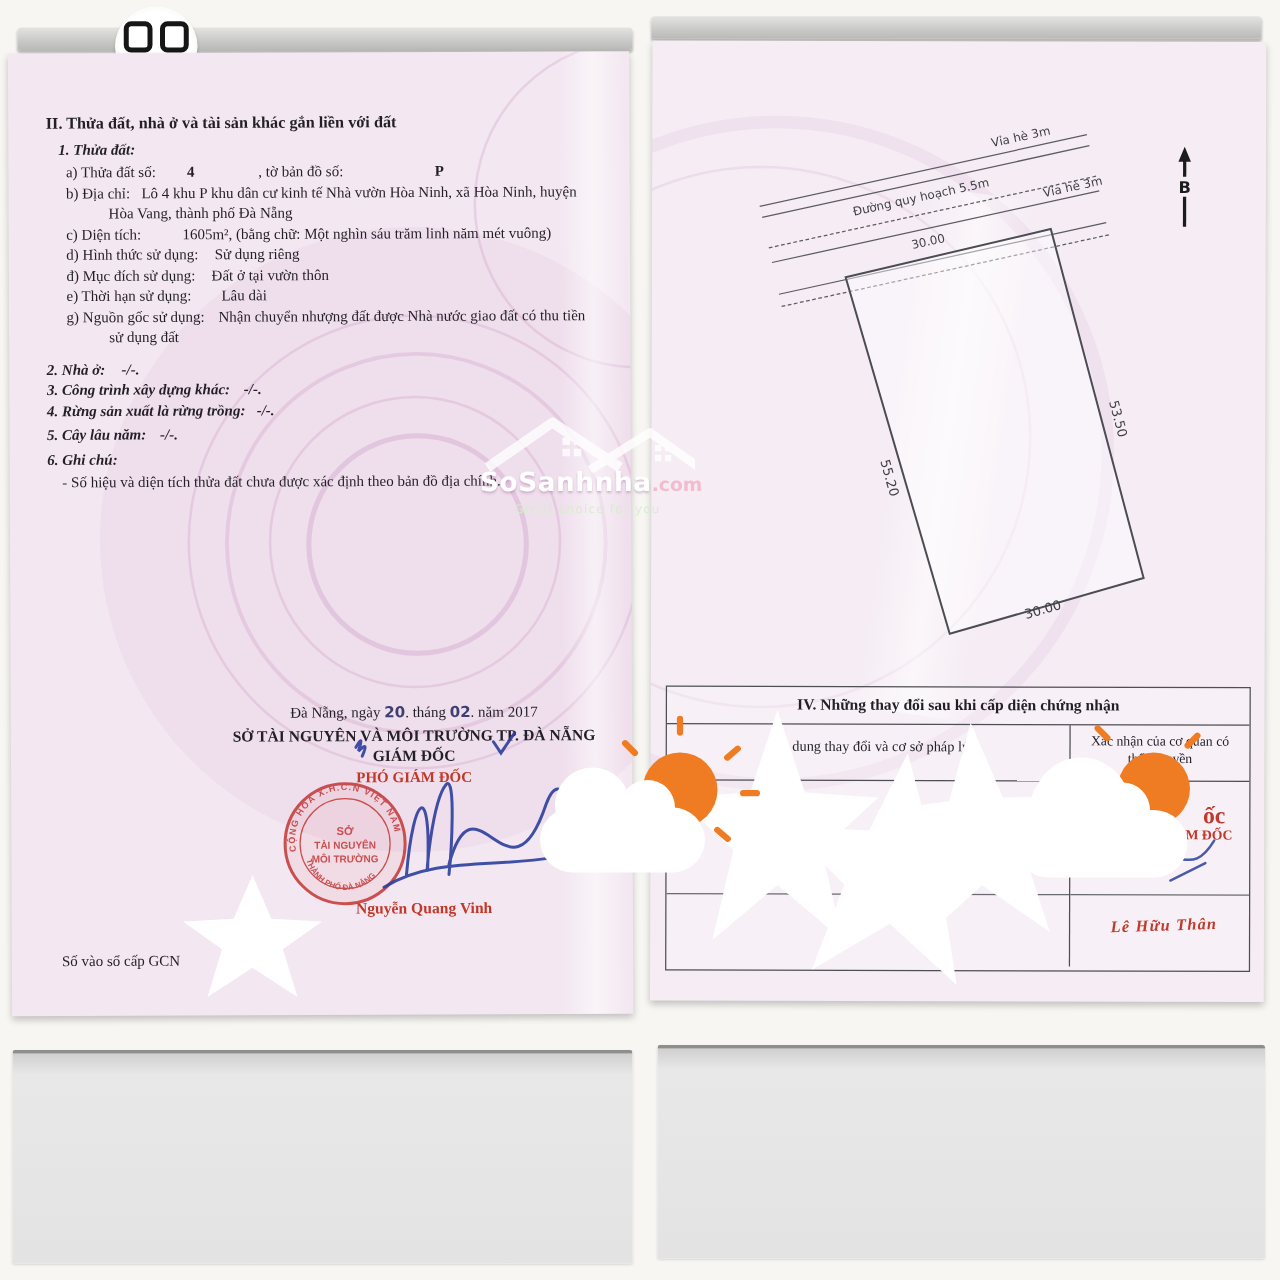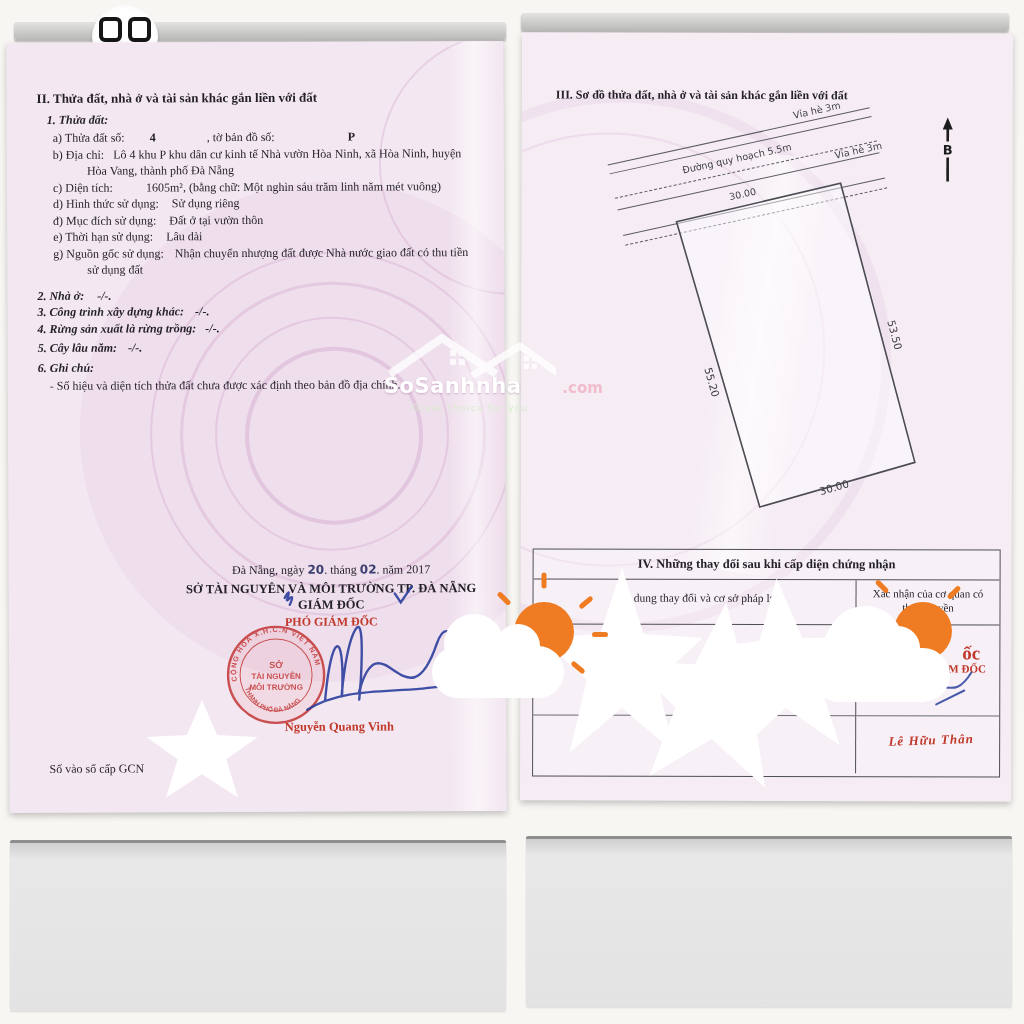--- a/index.html
+++ b/index.html
@@ -50,21 +50,21 @@
   .cloud::before,.cloud::after{content:"";position:absolute;background:#fff;border-radius:50%;}
   .cloud::before{width:60px;height:60px;left:12px;top:-32px;}
   .cloud::after{width:44px;height:44px;left:64px;top:-22px;}
   .puff{position:absolute;background:#fff;border-radius:50%;}
   .sun{position:absolute;border-radius:50%;background:#ef7c23;}
   .ray{position:absolute;width:16px;height:5px;border-radius:3px;background:#ef7c23;}
 
   
   .wm{color:#fff;text-align:center;font-family:"DejaVu Sans",sans-serif;}
   .wm .brand{font-size:21px;font-weight:bold;text-shadow:0 1px 2px rgba(150,90,140,.35);letter-spacing:.5px;}
-  .wm .dom{color:#f2bccd;font-size:15px;font-weight:bold;padding-left:41px;}
+  .wm .dom{color:#f2bccd;font-size:15px;font-weight:bold;}
   .wm .tag{font-size:9.5px;color:#d9eccf;letter-spacing:1px;margin-top:4px;}
 
   
   .panel{background:linear-gradient(#cfd0cf,#e7e8e7 10%,#e2e3e2);border-top:3px solid #8e8e8e;border-radius:2px;
          box-shadow:0 1px 2px rgba(0,0,0,.12);}
 </style>
 </head>
 <body>
 
 <div class="abs rail rail-left"></div>
@@ -106,21 +106,21 @@
       <div class="field">
         <span>d) Hình thức sử dụng:</span>
         <span style="margin-left:10px;">Sử dụng riêng</span>
       </div>
       <div class="field">
         <span>đ) Mục đích sử dụng:</span>
         <span style="margin-left:10px;">Đất ở tại vườn thôn</span>
       </div>
       <div class="field">
         <span>e) Thời hạn sử dụng:</span>
-        <span style="margin-left:10px;">Lâu dài</span>
+        <span style="margin-left:21px;">Lâu dài</span>
       </div>
       <div class="field">
         <span>g) Nguồn gốc sử dụng:</span>
         <span style="margin-left:8px;">Nhận chuyển nhượng đất được Nhà nước giao đất có thu tiền sử dụng đất</span>
       </div>
     </div>
 
     <div style="margin-top:9px;">
       <div class="h-item">
         <span>2. Nhà ở:</span>
@@ -183,21 +183,20 @@
       <path d="M298,668 C350,636 420,662 478,630"></path>
     </g>
   </svg>
 </div>
 
 <div class="abs page page-right">
   <div class="ring" style="left:-170px;top:60px;width:520px;height:520px;border-width:10px;border-color:rgba(190,130,185,.10);"></div>
   <div class="ring" style="left:-130px;top:100px;width:430px;height:430px;border-color:rgba(190,130,185,.14);"></div>
   <div class="glare" style="left:190px;top:120px;width:90px;height:420px;transform:rotate(8deg);"></div>
 
-  <div class="abs doc b" style="left:34px;top:54px;font-size:12px;">III. Sơ đồ thửa đất, nhà ở và tài sản khác gắn liền với đất</div>
 
   <div class="abs" style="left:86px;top:132px;width:268px;height:95px;transform:rotate(-12.5deg);transform-origin:0 0;">
     <div class="dlabel" style="right:28px;top:-14px;">Vỉa hè 3m</div>
     <div class="roadline" style="top:0;"></div>
     <div class="roadline" style="top:9px;"></div>
     <div class="dlabel" style="left:72px;top:16px;">Đường quy hoạch 5.5m</div>
     <div class="roadline dash" style="top:34px;"></div>
     <div class="roadline" style="top:46px;"></div>
     <div class="dlabel" style="right:-4px;top:34px;">Vỉa hè 3m</div>
     <div class="dlabel" style="left:112px;top:52px;">30.00</div>

